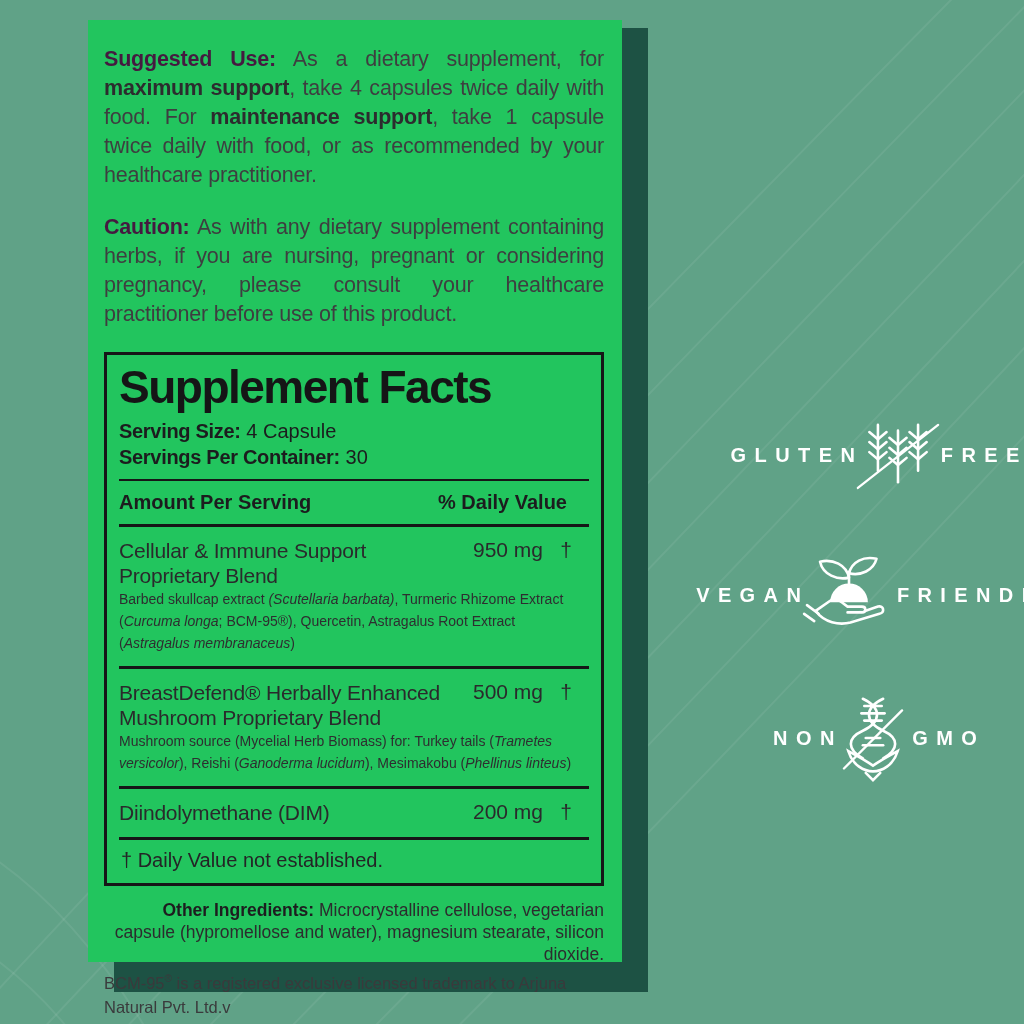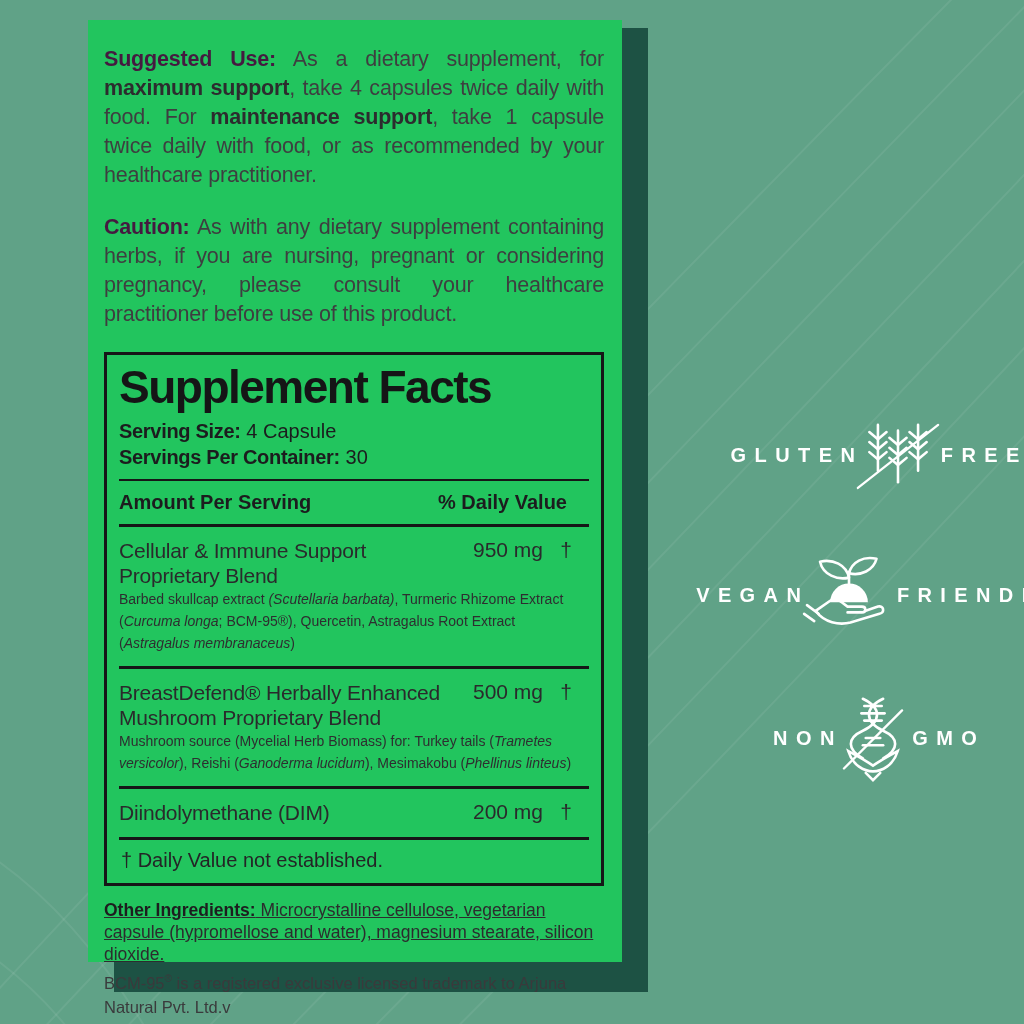--- a/index.html
+++ b/index.html
@@ -41,21 +41,21 @@
   .hdr .dv-h{padding-right:22px;}
   .row{border-bottom:3px solid #161617;padding:11px 0 12px 0;}
   .row-top{display:grid;grid-template-columns:1fr 100px 46px;align-items:start;}
   .row-name{font-size:21px;line-height:25px;color:#2a2a2c;letter-spacing:-0.2px;}
   .row-amt{font-size:21px;text-align:right;color:#2a2a2c;}
   .row-dv{font-size:21px;text-align:center;color:#2a2a2c;}
   .sub{font-size:14px;line-height:22px;color:#2e2e30;max-width:502px;}
   .it{font-style:italic;}
   .footnote{padding:9px 0 11px 2px;font-size:20px;color:#242426;}
 
-  .other{margin:13px 0 0 0;font-size:17.5px;line-height:22px;color:#2c2c2e;text-align:left;text-decoration:underline;}
+  .other{margin:13px 0 0 0;font-size:17.5px;line-height:22px;color:#2c2c2e;text-align:right;}
   .other b{color:#1d1d1f;}
   .tm-line{margin:2px 0 0 0;font-size:16.5px;line-height:24px;color:#3a3a3c;}
   .tm-line sup{font-size:10px;}
 
   
   .benefits{margin-top:16px;display:flex;justify-content:space-between;padding:0 30px 0 2px;}
   .benefit{display:flex;align-items:flex-start;gap:9px;}
   .benefit svg{flex:0 0 auto;margin-top:3px;}
   .benefit-text{font-size:21px;line-height:25px;color:#4a2446;}
   .benefit-text sup{font-size:11px;}

